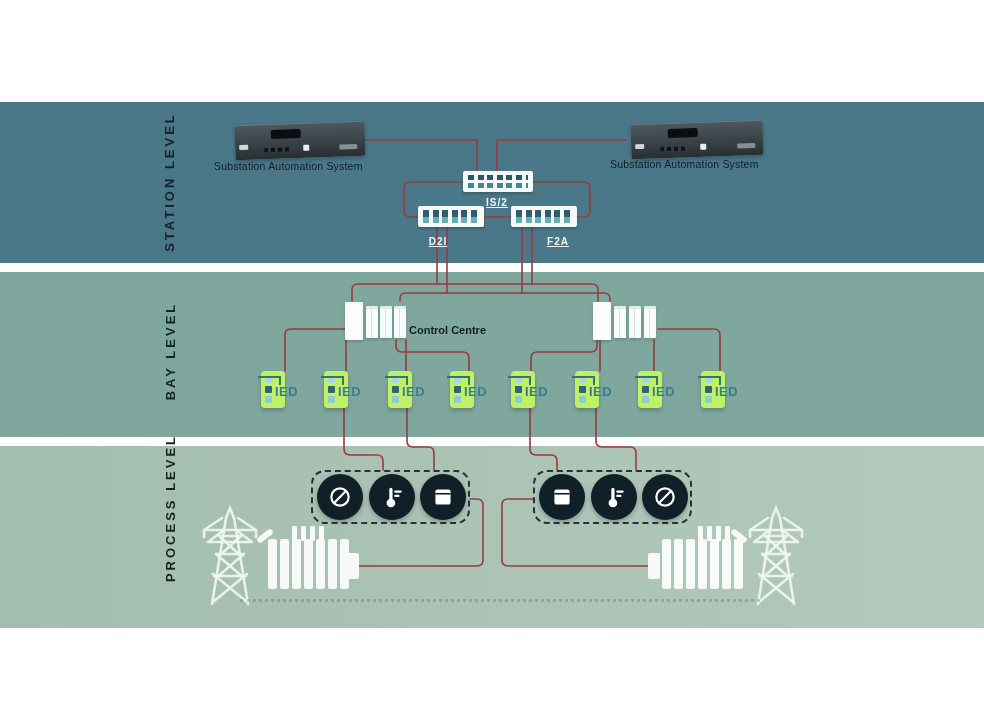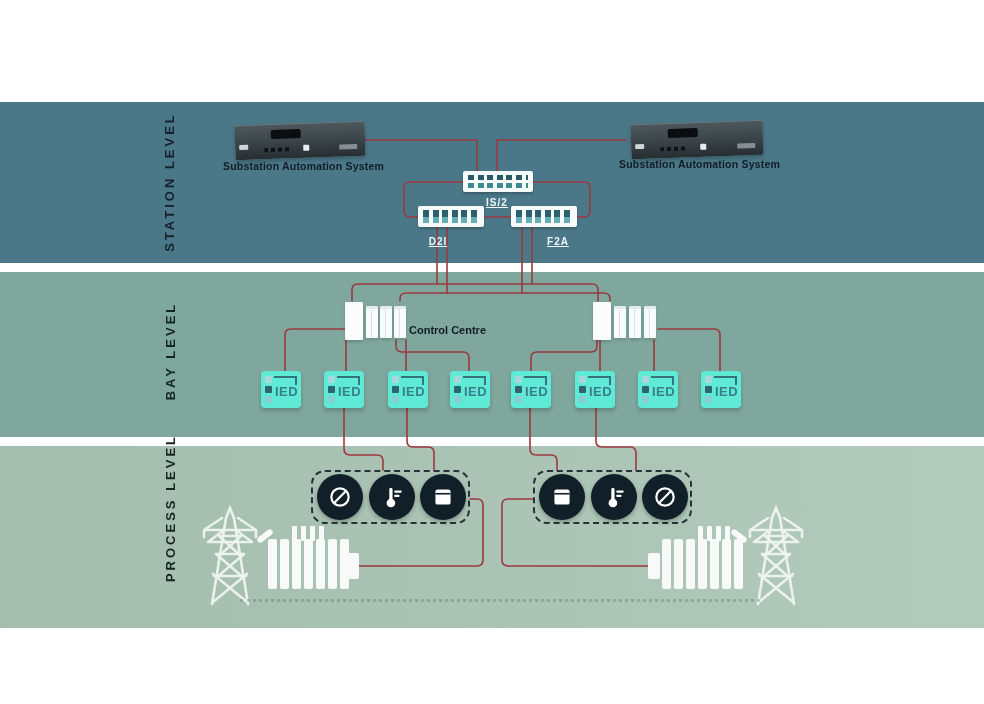--- a/index.html
+++ b/index.html
@@ -32,21 +32,21 @@
             border-top:1px solid #6d777b; box-shadow:0 2px 4px rgba(0,0,0,.25);
             transform:rotate(-2deg); }
   .server-left  { left:235px; top:123px; width:130px; }
   .server-right { left:631px; top:122px; width:132px; }
   .srv-vent { position:absolute; left:28%; top:16%; width:30px; height:9px; background:#0b0e10; border-radius:2px; }
   .srv-tab  { position:absolute; left:4px; top:55%; width:9px; height:5px; background:#cfd6d8; border-radius:1px; }
   .srv-led  { position:absolute; left:52%; bottom:22%; width:6px; height:6px; background:#e8eef0; border-radius:1px; }
   .srv-ports{ position:absolute; left:22%; bottom:22%; width:26px; height:4px;
               background:repeating-linear-gradient(90deg,#0e1214 0 4px,transparent 4px 7px); }
   .srv-badge{ position:absolute; right:6%; bottom:20%; width:18px; height:5px; background:#9aa4a8; opacity:.8; border-radius:1px; }
-  .server-caption { position:absolute; width:170px; text-align:right; font-weight:700;
+  .server-caption { position:absolute; width:170px; text-align:left; font-weight:400;
                     font-size:10.5px; color:#101d27; letter-spacing:.2px; }
   .caption-left  { left:214px; top:160px; }
   .caption-right { left:610px; top:158px; }
 
   
   .switch { position:absolute; background:#f7fafa; border-radius:2px; box-shadow:0 2px 3px rgba(0,0,0,.22); padding:4px 5px; }
   .switch-core { left:463px; top:171px; width:70px; height:21px; }
   .switch-sub-left  { left:418px; top:206px; width:66px; height:21px; }
   .switch-sub-right { left:511px; top:206px; width:66px; height:21px; }
   .port-row { height:5px; margin-bottom:3px;
@@ -66,21 +66,21 @@
   .cabinet-big { position:absolute; width:18px; height:38px; background:#fbfdfd; border-radius:1px;
                  box-shadow:0 2px 3px rgba(0,0,0,.18); }
   .cabinet-sm  { position:absolute; width:12px; height:32px; background:#f9fcfc; border-radius:1px;
                  box-shadow:0 2px 3px rgba(0,0,0,.15);
                  background-image:linear-gradient(180deg,#e3eaea 0 3px,transparent 3px),
                                   linear-gradient(90deg,transparent 0 5px,#d9e2e2 5px 6px,transparent 6px); }
   .cc-label { position:absolute; left:409px; top:324px; width:80px; font-weight:700;
               font-size:11px; color:#101d26; }
 
   
-  .ied { position:absolute; top:371px; width:40px; height:37px; background:#5eead4; border-radius:4px;
+  .ied { position:absolute; top:371px; width:24px; height:37px; background:#bef264; border-radius:4px;
          box-shadow:0 3px 4px rgba(0,0,0,.2); }
   .ied-sq { position:absolute; left:4px; width:7px; height:7px; border-radius:1px; }
   .ied-sq.s1 { top:5px;  background:#a8d8dc; }
   .ied-sq.s2 { top:15px; background:#2d6573; }
   .ied-sq.s3 { top:25px; background:#8ccdd2; }
   .ied-frame { position:absolute; top:5px; right:4px; width:23px; height:9px;
                border-top:2px solid #37727f; border-right:2px solid #37727f; }
   .ied-text { position:absolute; left:14px; top:13px; font-weight:700; font-size:13px;
               color:#3b7d8e; letter-spacing:.5px; }
 

